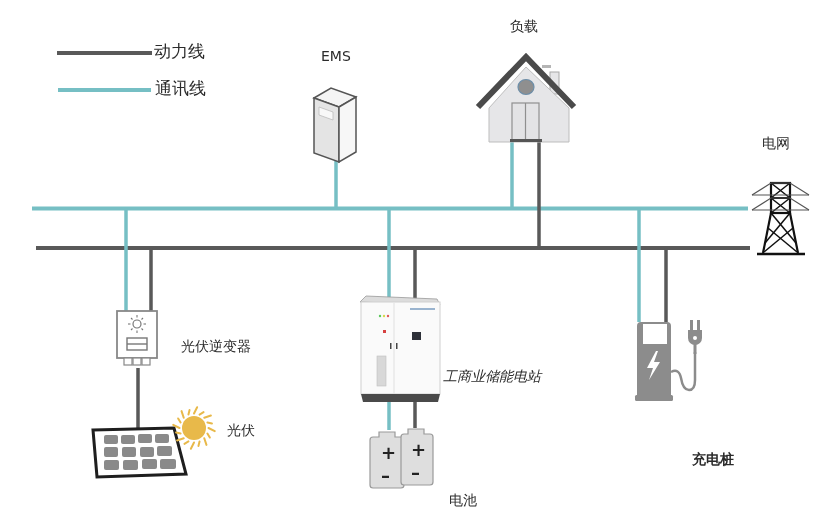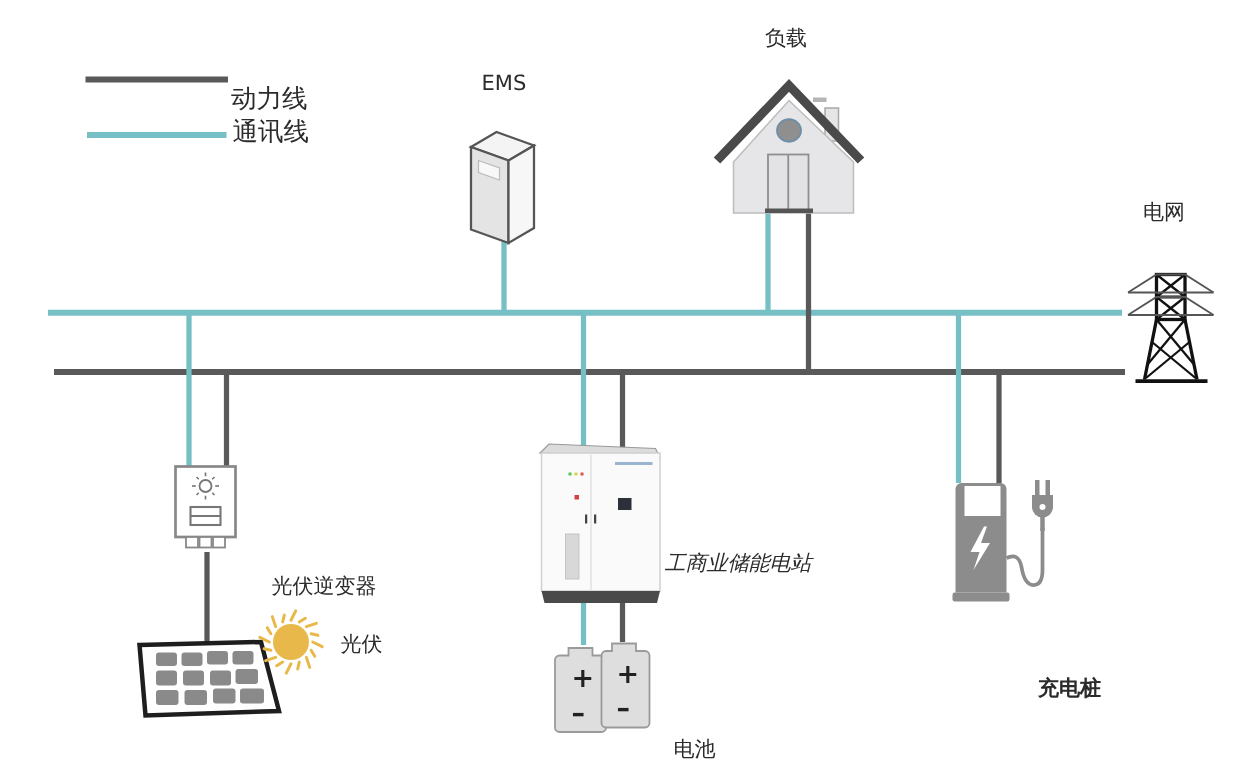--- a/index.html
+++ b/index.html
@@ -165,27 +165,27 @@
     <polygon points="656,351 647,368 653,368 649,380 660,362 654,362 658,351" fill="#ffffff"></polygon>
     <path d="M671,372 q8,-4 10,6 q2,12 8,12 q6,0 6,-10 v-28" fill="none" stroke="#8c8c8c" stroke-width="2.5"></path>
     <path d="M688,330 h14 v8 a7,7 0 0 1 -14,0 z" fill="#8c8c8c"></path>
     <rect x="690" y="320" width="3" height="11" fill="#8c8c8c"></rect>
     <rect x="697" y="320" width="3" height="11" fill="#8c8c8c"></rect>
     <circle cx="695" cy="338" r="2" fill="#ffffff"></circle>
     <rect x="693.5" y="344" width="3" height="10" fill="#8c8c8c"></rect>
   </g>
 </svg>
 
-<span class="lbl legend-lbl" style="left:154px; top:58px;text-align:center;">动力线</span>
+<span class="lbl legend-lbl" style="left:154px; top:43px;text-align:center;">动力线</span>
 <span class="lbl legend-lbl" style="left:155px; top:81px;font-family:Liberation Mono, monospace;">通讯线</span>
 
 <span class="lbl" style="left:321px; top:49px;">EMS</span>
 <span class="lbl" style="left:510px; top:19px;">负载</span>
-<span class="lbl" style="left:762px; top:136px;font-family:Liberation Serif, serif;">电网</span>
-<span class="lbl" style="left:181px; top:339px;margin-top:45px;">光伏逆变器</span>
+<span class="lbl" style="left:762px; top:136px;">电网</span>
+<span class="lbl" style="left:181px; top:339px;">光伏逆变器</span>
 <span class="lbl" style="left:227px; top:423px;">光伏</span>
 <span class="lbl" style="left:443px; top:369px;font-style:italic;">工商业储能电站</span>
 <span class="lbl" style="left:449px; top:453px;margin-top:40px;">电池</span>
 <span class="lbl" style="left:692px; top:452px;font-weight:bold;">充电桩</span>
 
 <span class="lbl" style="left:381px; top:444px; font-size:18px; font-weight:bold; color:#222;">+</span>
 <span class="lbl" style="left:381px; top:467px; font-size:18px; font-weight:bold; color:#222;">–</span>
 <span class="lbl" style="left:411px; top:441px; font-size:18px; font-weight:bold; color:#222;">+</span>
 <span class="lbl" style="left:411px; top:464px; font-size:18px; font-weight:bold; color:#222;">–</span>
 

